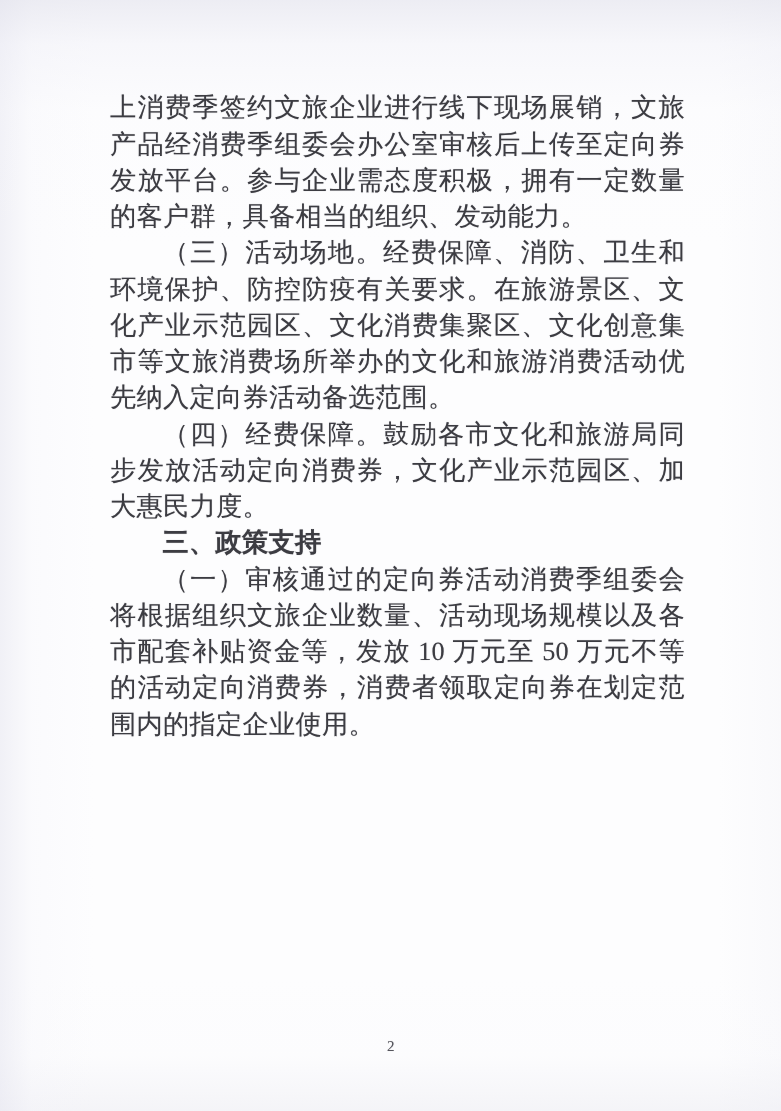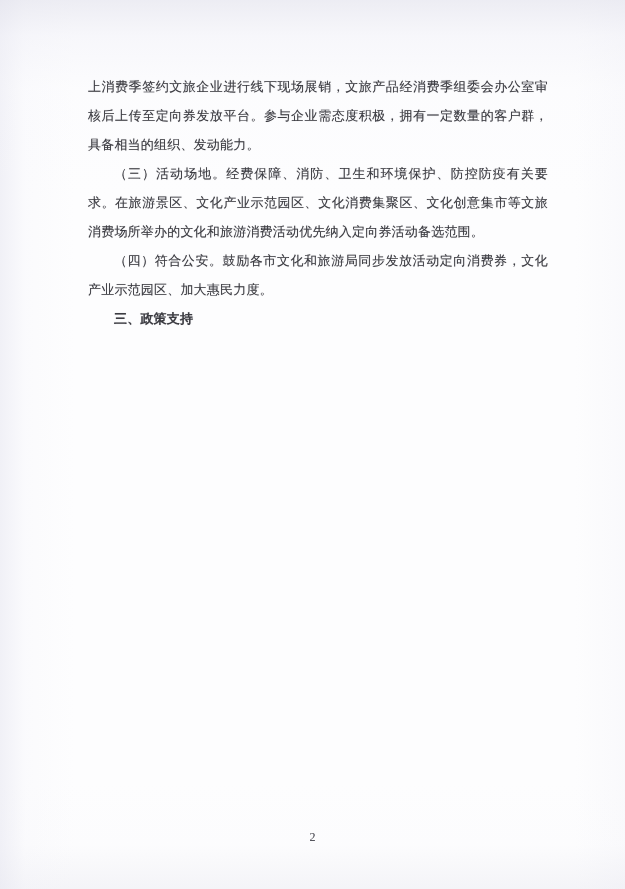--- a/index.html
+++ b/index.html
@@ -18,21 +18,21 @@
   }
   .page {
     position: absolute;
     inset: 0;
   }
   .content {
     position: absolute;
     left: 88px;
     top: 72px;
     width: 460px;
-    font-size: 13px;
+    font-size: 21px;
     line-height: 29px;
     letter-spacing: 0.2px;
     color: #3c3c42;
     text-align: justify;
     text-shadow: 0 0 0.7px rgba(70,70,80,0.45);
   }
   .content p {
     margin: 0;
     text-indent: 2em;
   }
@@ -59,23 +59,24 @@
 </head>
 <body>
 
 <div class="page">
   <div class="content">
 
     <p class="no-indent">上消费季签约文旅企业进行线下现场展销，文旅产品经消费季组委会办公室审核后上传至定向券发放平台。参与企业需态度积极，拥有一定数量的客户群，具备相当的组织、发动能力。</p>
 
     <p><span class="lead">（三）活动场地。</span><span>经费保障、消防、卫生和环境保护、防控防疫有关要求。在旅游景区、文化产业示范园区、文化消费集聚区、文化创意集市等文旅消费场所举办的文化和旅游消费活动优先纳入定向券活动备选范围。</span></p>
 
-    <p><span class="lead">（四）符合公安。</span><span>鼓励各市文化和旅游局同步发放活动定向消费券，文化产业示范园区、加大惠民力度。</span></p>
+    <p><span class="lead">（四）经费保障。</span><span>鼓励各市文化和旅游局同步发放活动定向消费券，文化产业示范园区、加大惠民力度。</span></p>
 
     <p class="heading">三、政策支持</p>
 
+    <p>（一）审核通过的定向券活动消费季组委会将根据组织文旅企业数量、活动现场规模以及各市配套补贴资金等，发放 10 万元至 50 万元不等的活动定向消费券，消费者领取定向券在划定范围内的指定企业使用。</p>
 
 
 
   </div>
 
   <div class="page-number">2</div>
 </div>
 
 </body></html>

